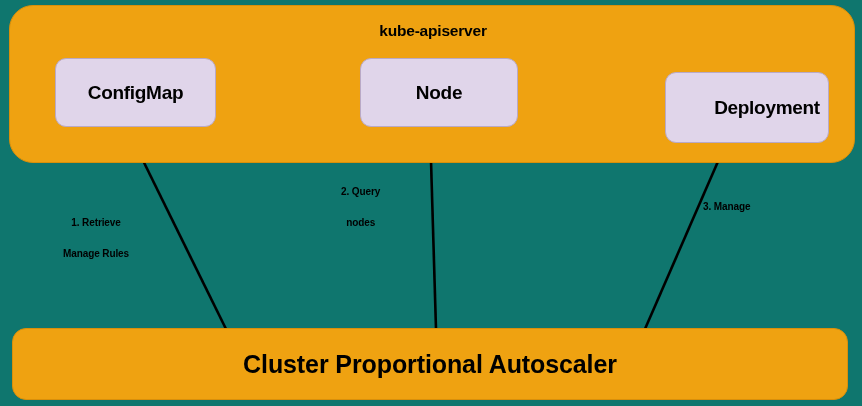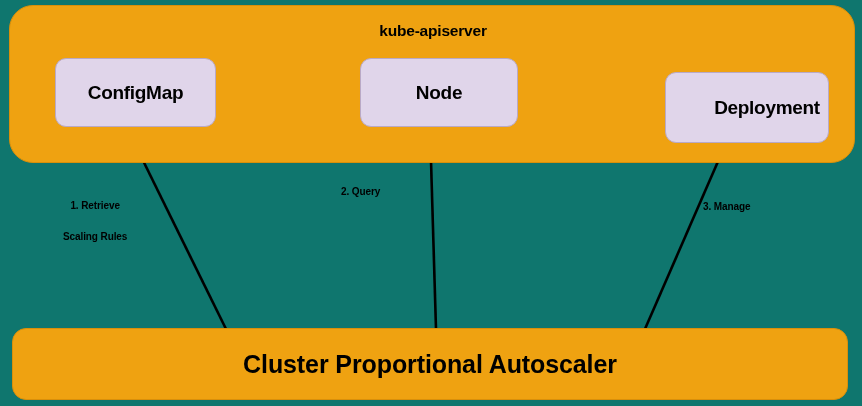--- a/index.html
+++ b/index.html
@@ -97,21 +97,21 @@
   
   .step-label {
     position: absolute;
     font-size: 10px;
     font-weight: bold;
     color: #000000;
     line-height: 31px;
     white-space: nowrap;
     letter-spacing: -0.1px;
   }
-  #label-1 { left: 63px;  top: 190px; text-align: center; }
+  #label-1 { left: 63px;  top: 207px; text-align: center; }
   #label-2 { left: 341px; top: 176px; text-align: center; }
   #label-3 { left: 703px; top: 191px; text-align: center; }
   .step-line { display: block; }
 </style>
 </head>
 <body>
 
 <div id="canvas">
 
   <svg id="arrows" viewBox="0 0 862 406" width="862" height="406" xmlns="http://www.w3.org/2000/svg">
@@ -139,25 +139,26 @@
       <span class="res-label">ConfigMap</span>
     </div>
 
     <div class="res-box" id="res-deployment">
       <span class="res-label">Deployment</span>
     </div>
   </div>
 
   <div class="step-label" id="label-1">
     <span class="step-line">1. Retrieve</span>
-    <span class="step-line">Scaling Rules</span>
+    <span class="step-line">Manage Rules</span>
   </div>
 
   <div class="step-label" id="label-2">
     <span class="step-line">2. Query</span>
+    <span class="step-line">nodes</span>
   </div>
 
   <div class="step-label" id="label-3">
     <span class="step-line">3. Manage</span>
   </div>
 
   <div class="autoscaler-box">
     <span class="autoscaler-title">Cluster Proportional Autoscaler</span>
   </div>
 

